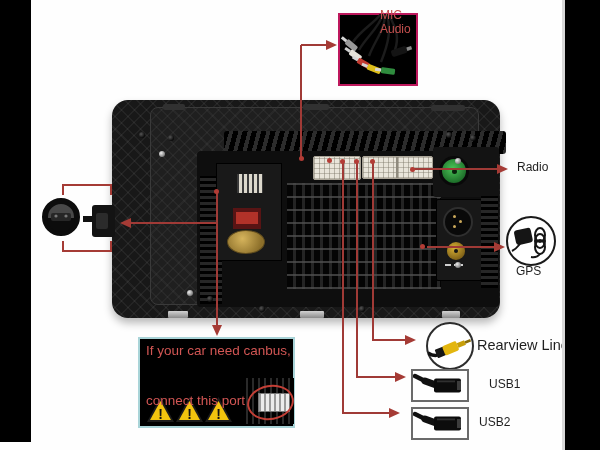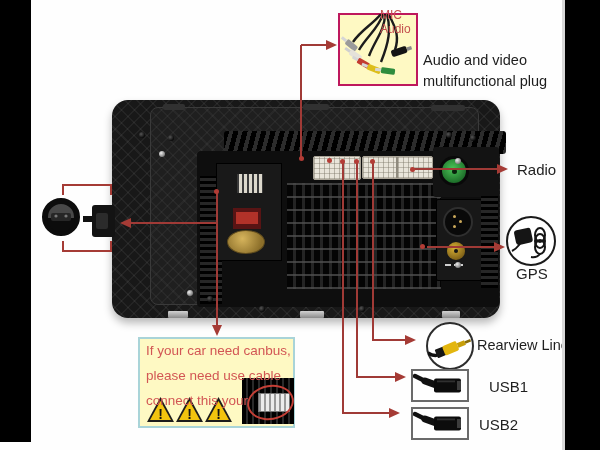--- a/index.html
+++ b/index.html
@@ -30,22 +30,22 @@
   .screw.silver{background:radial-gradient(circle at 35% 35%,#eee,#777 75%);}
   .tab{position:absolute;height:7px;border-radius:1px;background:linear-gradient(#d2d2d2,#8a8a8a);}
   .ttab{position:absolute;height:6px;border-radius:2px;background:#313131;}
   
   .rl{position:absolute;background:#a03a36;z-index:6;}
   .ar{position:absolute;width:0;height:0;z-index:7;}
   .ar.right{border-top:5px solid transparent;border-bottom:5px solid transparent;border-left:11px solid #a53b35;}
   .ar.left{border-top:5px solid transparent;border-bottom:5px solid transparent;border-right:11px solid #a53b35;}
   .ar.down{border-left:5px solid transparent;border-right:5px solid transparent;border-top:11px solid #a53b35;}
   .rdot{position:absolute;width:5px;height:5px;border-radius:50%;background:#b33c35;z-index:7;}
-  .lbl{position:absolute;font-size:15px;line-height:1.15;color:#1f1f1f;z-index:6;white-space:nowrap;}
-  .obox{position:absolute;background:#fef9c3;border:2px solid #be185d;z-index:5;}
+  .lbl{position:absolute;font-size:12px;line-height:1.15;color:#1f1f1f;z-index:6;white-space:nowrap;}
+  .obox{position:absolute;background:#000000;border:2px solid #be185d;z-index:5;}
   .ubox{position:absolute;background:#fff;border:2px solid #6b6b6b;z-index:5;}
   .circ{position:absolute;background:#fff;border-radius:50%;z-index:5;}
   .micTxt{position:absolute;font-size:12px;line-height:14px;color:#c4504e;z-index:6;}
   .avTxt{position:absolute;font-size:14.5px;line-height:21px;color:#1d1d1d;z-index:6;white-space:nowrap;}
   .noteTxt{position:absolute;font-size:13.5px;color:#d25654;white-space:nowrap;z-index:6;}
   .bracket{position:absolute;left:62px;top:184px;width:50px;height:64px;border-top:2px solid #a53b35;border-bottom:2px solid #a53b35;z-index:6;}
   .stub{position:absolute;width:2px;height:9px;background:#a53b35;}
   .tri{position:absolute;width:27px;height:25px;clip-path:polygon(50% 0,100% 100%,0 100%);background:#1c1c1c;}
   .tri .in{position:absolute;left:3px;right:3px;top:4px;bottom:2px;clip-path:polygon(50% 0,100% 100%,0 100%);background:#f2c40e;}
   .tri .m{position:absolute;left:0;right:0;bottom:0px;text-align:center;font-size:14px;font-weight:bold;color:#141414;z-index:2;}
@@ -177,24 +177,20 @@
       </g>
     <g transform="rotate(-18 60 37)">
         <rect x="52" y="34" width="16" height="7" rx="2" fill="#141414"></rect>
         <rect x="68" y="36" width="5" height="3.5" fill="#8a8a8a"></rect>
       </g>
   </svg>
   <div class="micTxt" style="left:380px;top:8px;">
     <div>MIC</div>
     <div>Audio</div>
   </div>
-  <div class="avTxt" style="left:423px;top:50px;">
-    <div>Audio and video</div>
-    <div>multifunctional plug</div>
-  </div>
 
   <div class="rl" style="left:300px;top:45px;width:2px;height:114px;"></div>
   <div class="rl" style="left:301px;top:44px;width:25px;height:2px;"></div>
   <div class="ar right" style="left:326px;top:40px;"></div>
 
   <div class="rl" style="left:413px;top:168px;width:85px;height:2px;"></div>
   <div class="ar right" style="left:497px;top:164px;"></div>
 
   <div class="rl" style="left:427px;top:246px;width:68px;height:2px;"></div>
   <div class="ar right" style="left:494px;top:242px;"></div>
@@ -272,22 +268,21 @@
       <path d="M12 10 L23 14" stroke="#111" stroke-width="7" stroke-linecap="round"></path>
       <rect x="21" y="7.5" width="27" height="14" rx="2" fill="#0c0c0c"></rect>
       <rect x="44" y="10" width="4" height="9" fill="#3c3c3c"></rect>
       <rect x="24" y="9.5" width="18" height="1.8" fill="#303030"></rect>
     </svg>
   </div>
   <div class="lbl" style="left:479px;top:416px;">USB2</div>
 
   <div class="obox" style="left:138px;top:337px;width:153px;height:87px;border-color:#a9d4d8;">
     <div class="noteTxt" style="left:6px;top:4px;">If your car need canbus,</div>
-    <div class="noteTxt" style="left:6px;top:29px;">please need use cable</div>
-    <div class="noteTxt" style="left:6px;top:54px;">connect this your</div>
+    <div class="noteTxt" style="left:6px;top:54px;">connect this port</div>
     <div class="tri" style="left:7px;top:58px;">
       <div class="in"></div>
         <span class="m">!</span>
     </div>
     <div class="tri" style="left:36px;top:58px;">
       <div class="in"></div>
         <span class="m">!</span>
     </div>
     <div class="tri" style="left:65px;top:58px;">
       <div class="in"></div>

